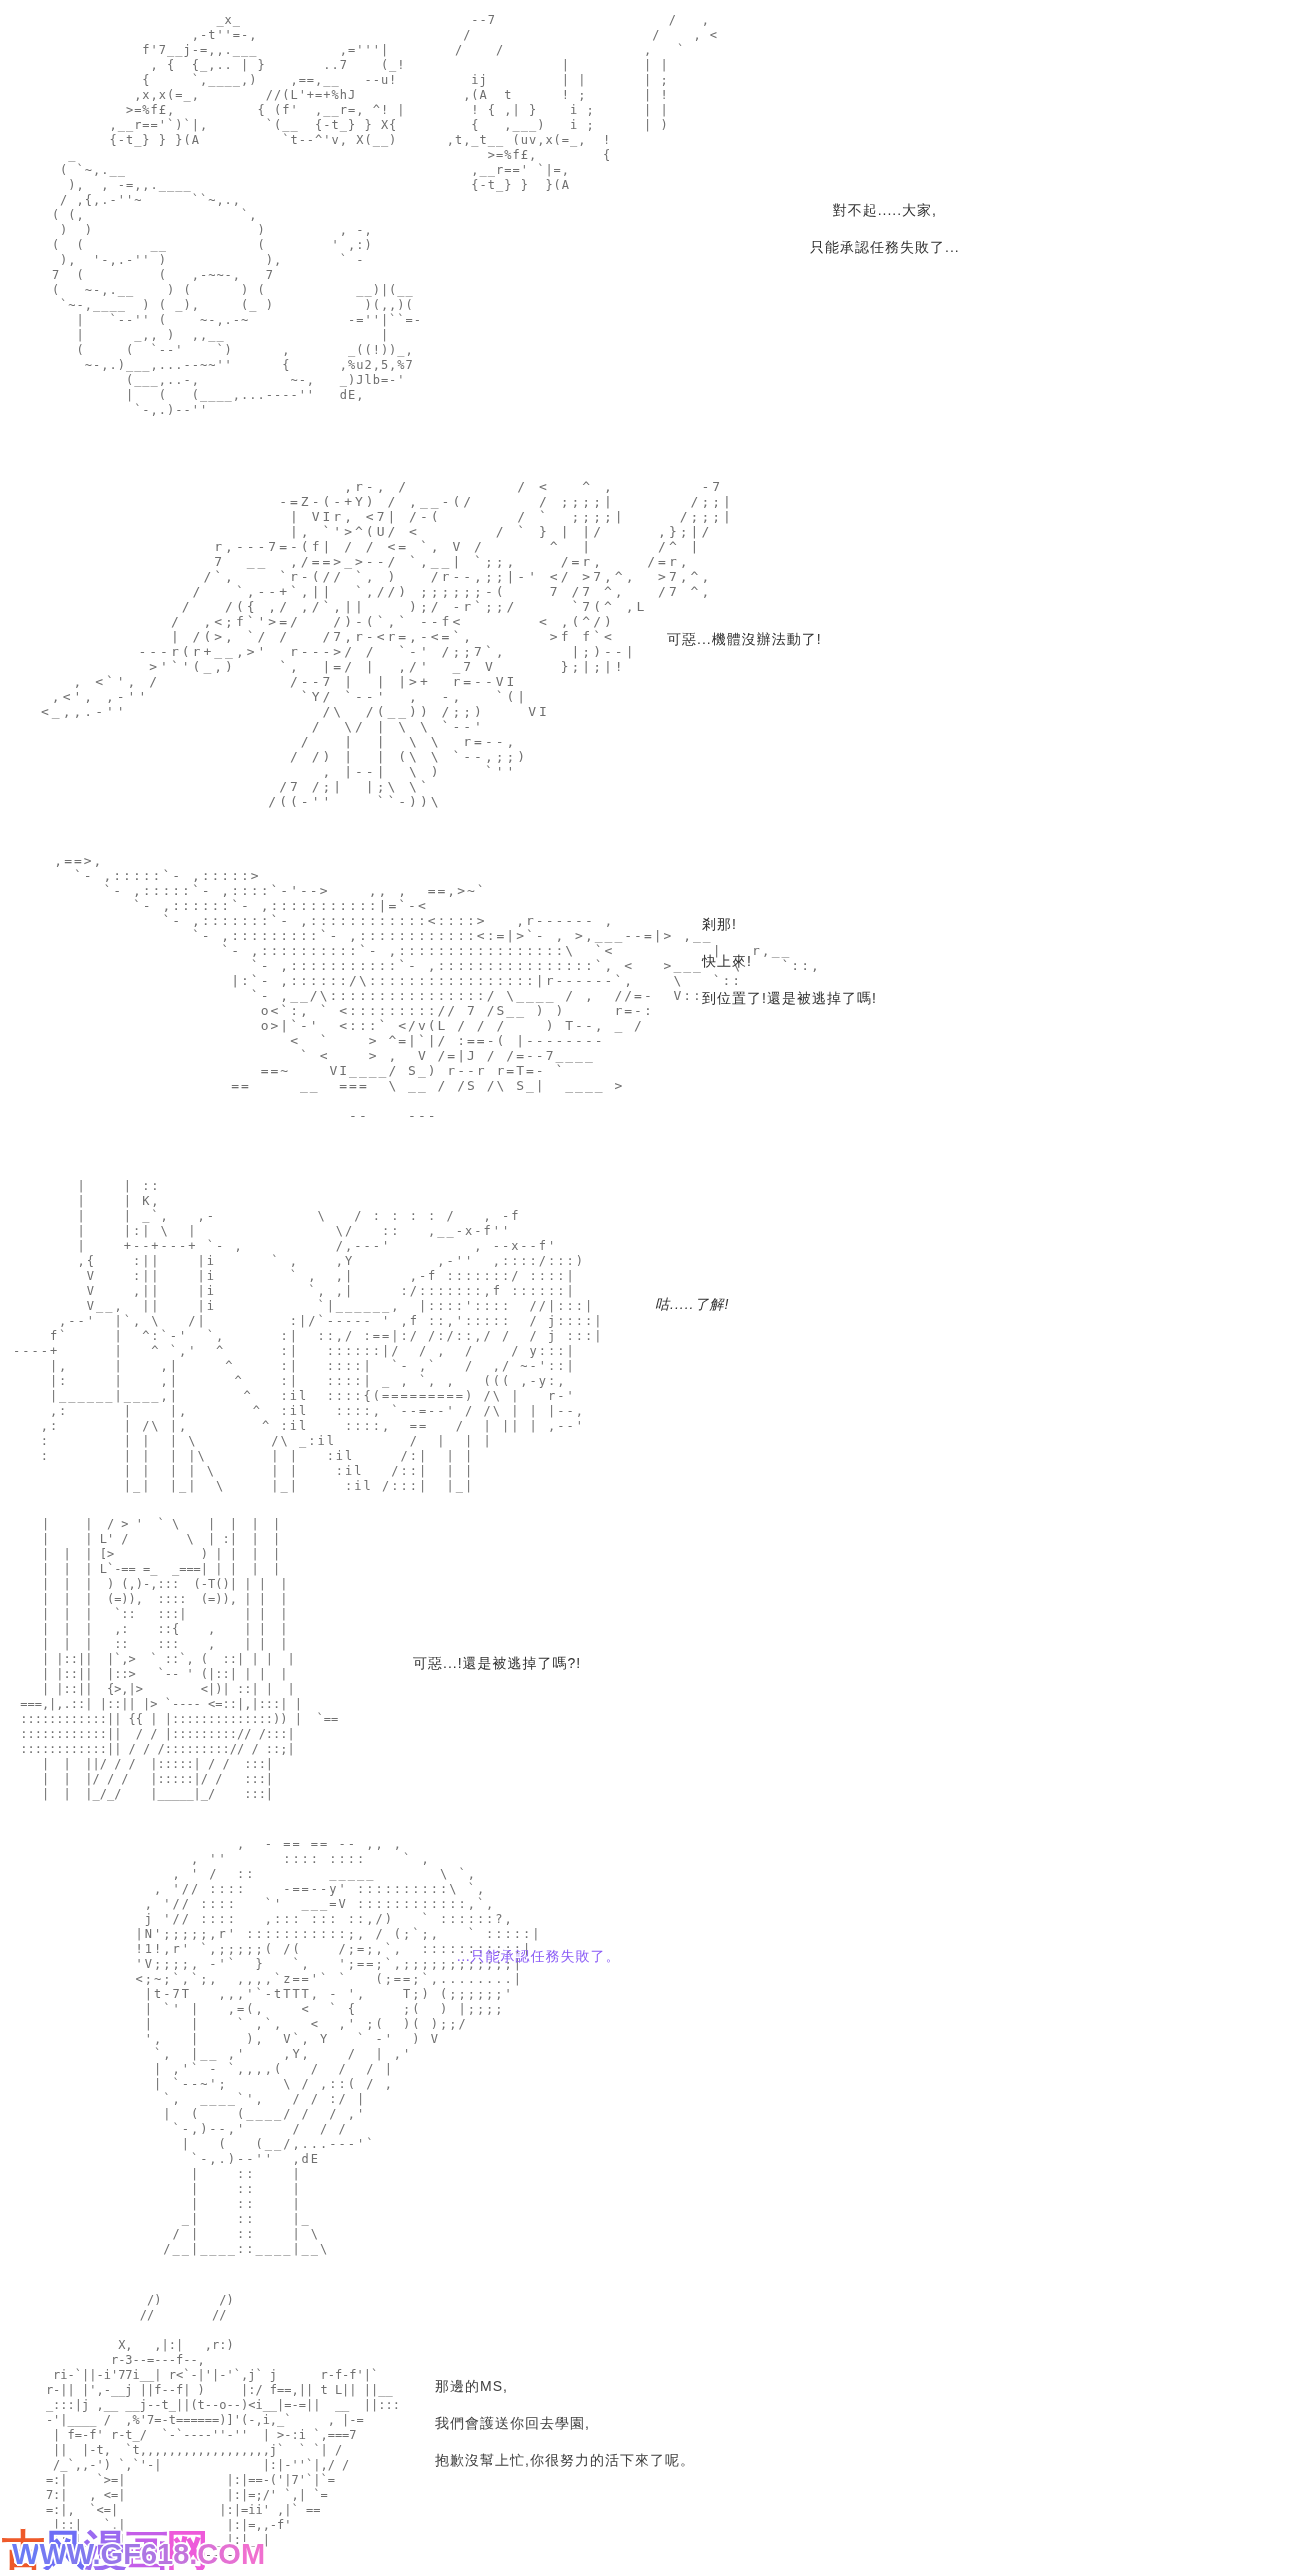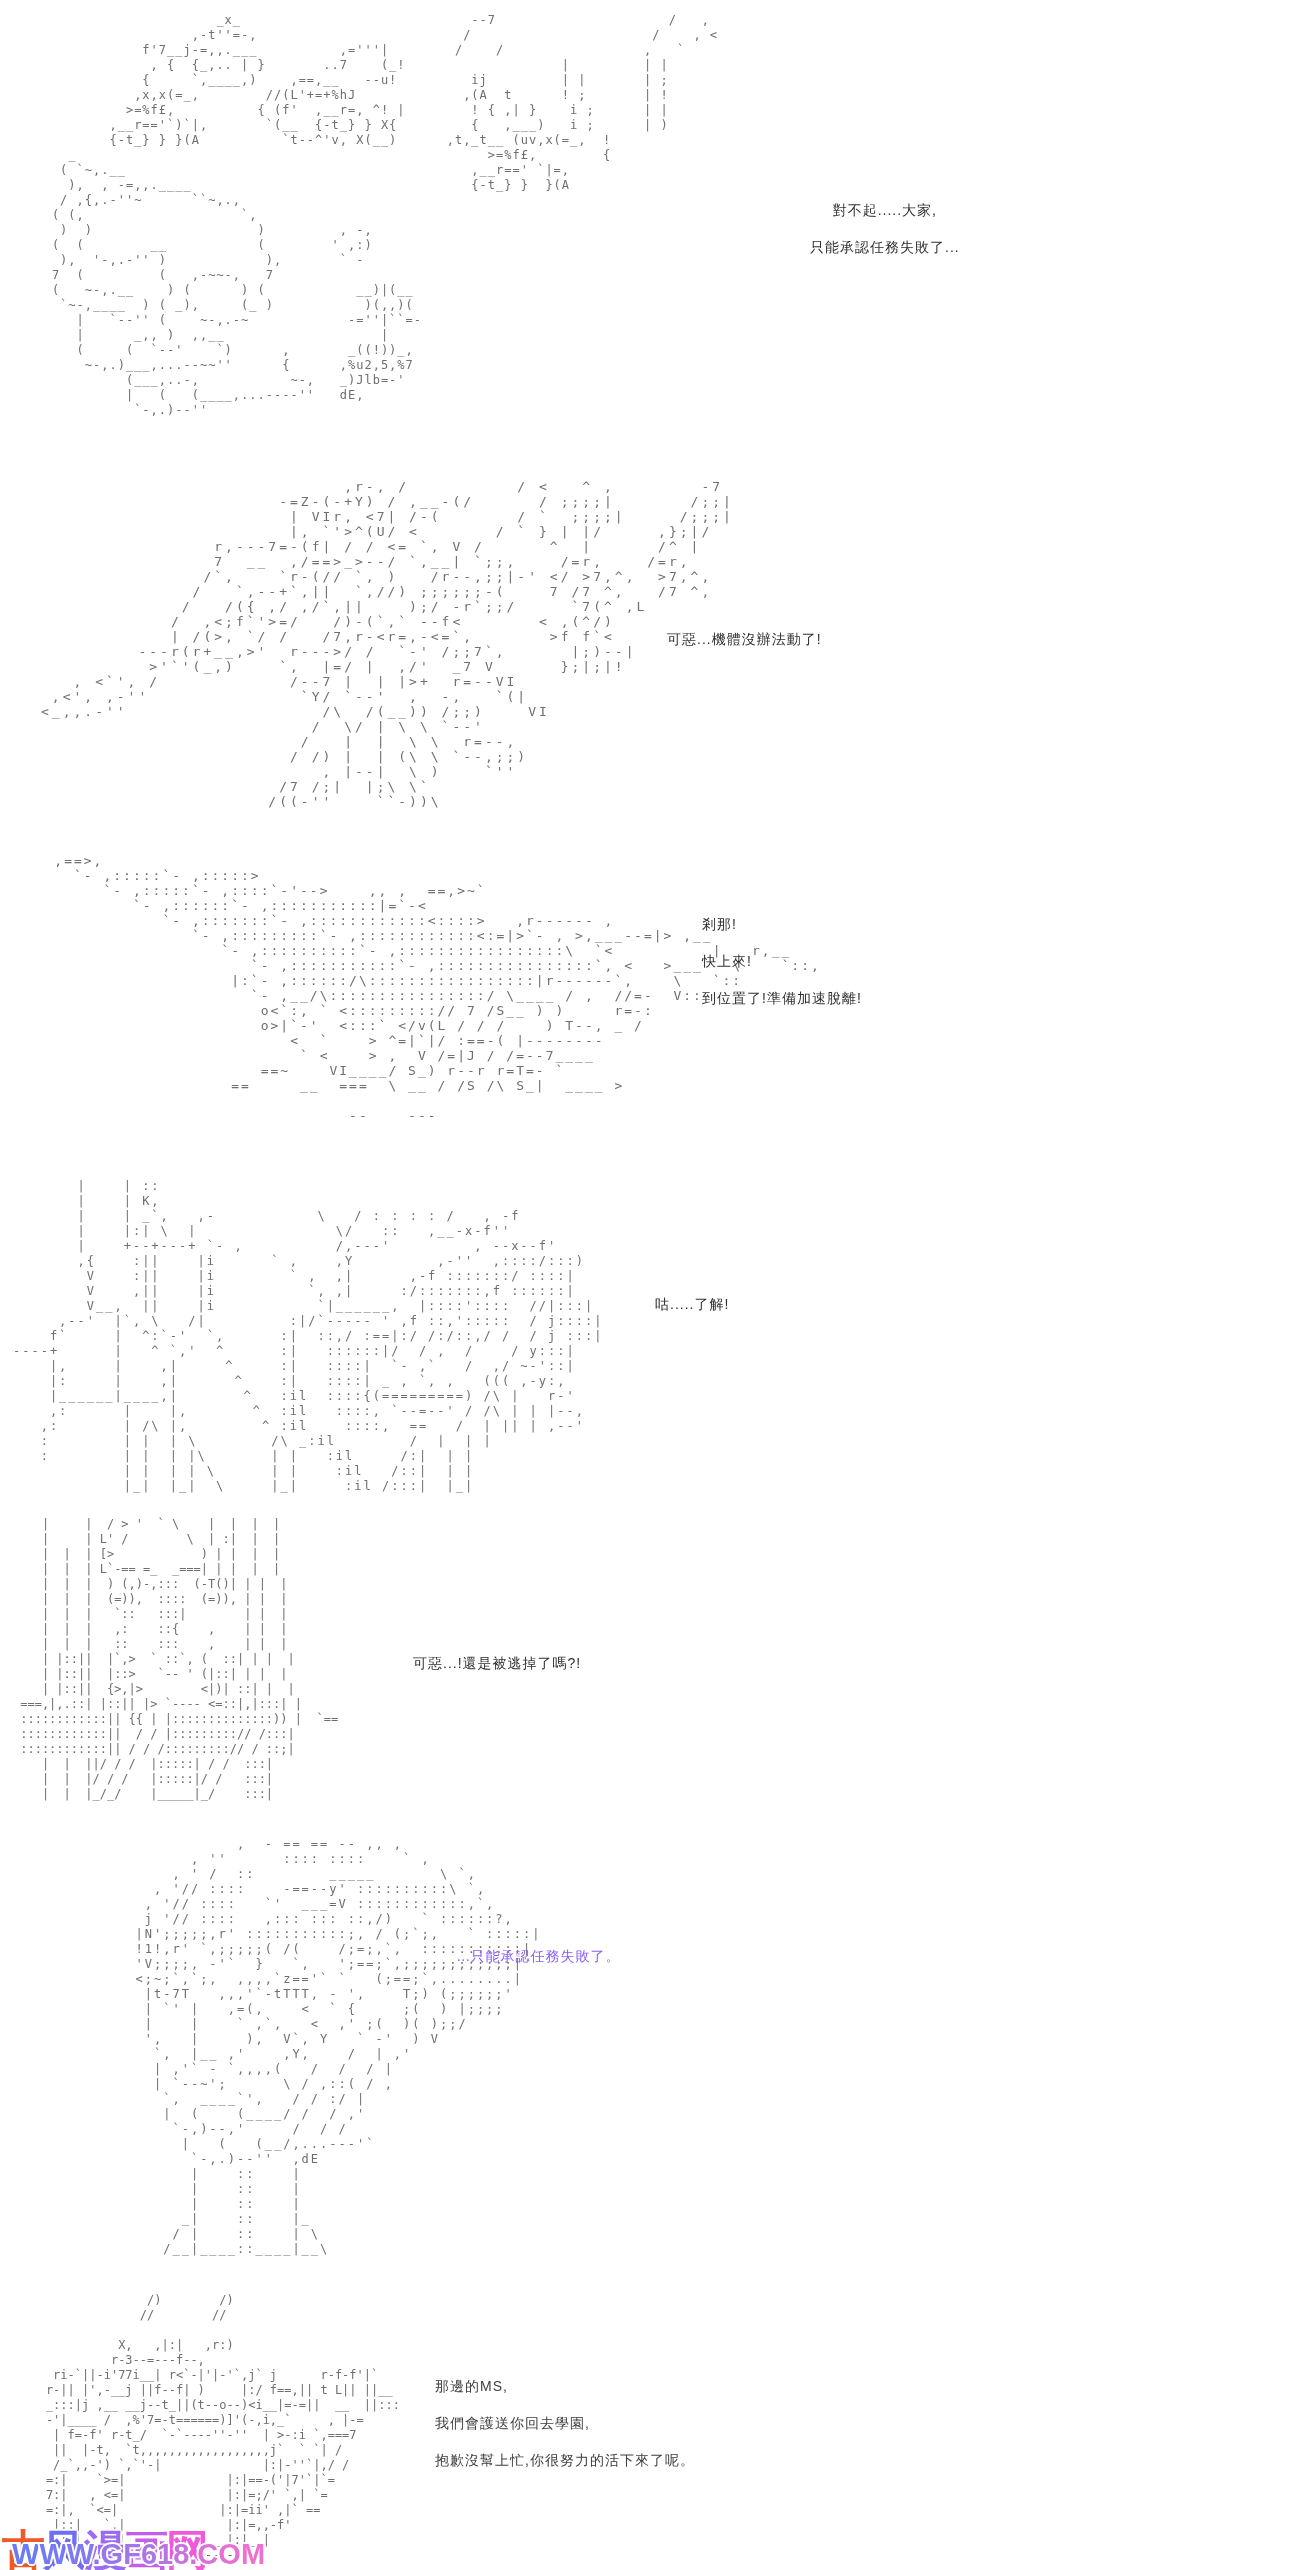--- a/index.html
+++ b/index.html
@@ -138,21 +138,21 @@
                          o&gt;|`-'  &lt;:::` &lt;/v(L / / /    ) T--, _ /
                             &lt;  `    &gt; ^=|`|/ :==-( |--------
                              ` &lt;    &gt; ,  V /=|J / /=--7____
                          ==~    VI____/ S_) r--r r=T=- `
                       ==     __  ===  \ __ / /S /\ S_|  ____ &gt;
 
                                   --    ---</pre>
       <div class="dialogue" style="left: 702px; top: 906px; color: rgb(48, 48, 48);">
         <div class="dline">剎那!</div>
         <div class="dline">快上來!</div>
-        <div class="dline">到位置了!準備加速脫離!</div>
+        <div class="dline">到位置了!還是被逃掉了嗎!</div>
       </div>
       <pre class="art" style="left: 2px; top: 1168px; font-size: 12px; letter-spacing: 2px; color: rgb(111, 111, 111);">       |    | ::
        |    | K,
        |    | _`,   ,-           \   / : : : : /   , -f
        |    |:| \  |               \/   ::   ,__-x-f''
        |    +--+---+ `- ,          /,---'         , --x--f'
        ,{    :||    |i      ` ,    ,Y         ,-''  ,::::/:::)
         V    :||    |i        ` ,  ,|      ,-f :::::::/ ::::|
         V    ,||    |i          `, ,|     :/:::::::,f ::::::|
         V__,  ||    |i           `|______,  |::::'::::  //|:::|
@@ -161,21 +161,21 @@
 ----+      |   ^ `,'  ^      :|   ::::::|/  / ,  /    / y:::|
     |,     |    ,|     ^     :|   ::::|  `- ,`   /  ,/ ~-'::|
     |:     |    ,|      ^    :|   ::::| _ , `, ,   ((( ,-y:,
     |______|____,|       ^   :il  ::::{(=========) /\ |   r-'
     ,:      |    |,       ^  :il   ::::, `--=--' / /\ | | |--,
    ,:       | /\ |,        ^ :il    ::::,  ==   /  | || | ,--'
    :        | |  | \        /\ _:il        /  |  | |
    :        | |  | |\       | |   :il     /:|  | |
             | |  | | \      | |    :il   /::|  | |
             |_|  |_|  \     |_|     :il /:::|  |_|</pre>
-      <div class="dialogue" style="left: 655px; top: 1286px; color: rgb(48, 48, 48);">
+      <div class="dialogue" style="left: 655px; top: 1286px; color: rgb(48, 48, 48); font-style: italic;">
         <div class="dline">咕.....了解!</div>
       </div>
       <pre class="art" style="left: 2px; top: 1506px; font-size: 12px; letter-spacing: 0px; color: rgb(111, 111, 111);">    |     |  / &gt; '  ` \    |  |  |  |
     |     | L' /        \  | :|  |  |
     |  |  | [&gt;            ) | |  |  |
     |  |  | L`-== =_  _===| | |  |  |
     |  |  |  ) (,)-,:::  (-T()| | |  |
     |  |  |  (=)),  ::::  (=)), | |  |
     |  |  |   `::   :::|        | |  |
     |  |  |   ,:    ::{    ,    | |  |

